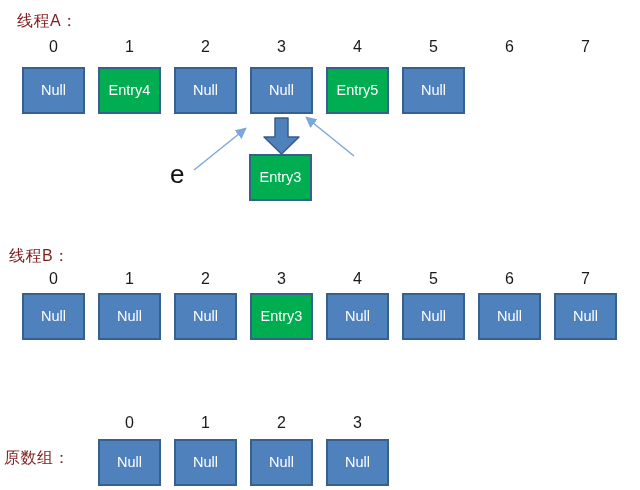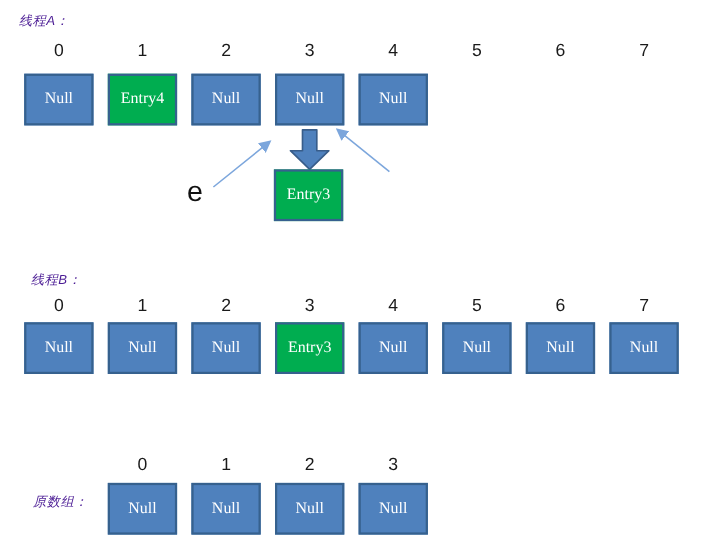--- a/index.html
+++ b/index.html
@@ -1,31 +1,31 @@
 <!DOCTYPE html>
 <html><head>
 <meta charset="utf-8">
 <style>
   html,body{margin:0;padding:0;background:#ffffff;}
   #stage{
     position:relative;width:640px;height:490px;background:#ffffff;overflow:hidden;
     font-family:"Liberation Sans","DejaVu Sans",sans-serif;color:#111;
   }
   .section-title{
-    position:absolute;font-size:12px;color:#4c1d95;white-space:nowrap;letter-spacing:0.5px;font-style:italic;
+    position:absolute;font-size:16px;color:#7f1d1d;white-space:nowrap;letter-spacing:0.5px;
   }
   .row{position:absolute;display:flex;gap:13px;}
   .idx{
     width:63px;flex:0 0 63px;text-align:center;font-size:16px;color:#1a1a1a;line-height:18px;
   }
   .cell{
     width:63px;height:47px;flex:0 0 63px;box-sizing:border-box;
     border:2px solid #36618E;background:#4F81BD;color:#ffffff;
     display:flex;align-items:center;justify-content:center;
-    font-size:14.5px;line-height:1;font-family:Liberation Serif, serif;
+    font-size:14.5px;line-height:1;
   }
   .cell[data-type="entry"]{background:#00AD50;border-color:#36618E;}
   .cell.detached{position:absolute;}
   .pointer-label{position:absolute;font-size:26px;color:#111;line-height:1;white-space:nowrap;}
   svg.overlay{position:absolute;left:0;top:0;pointer-events:none;}
 </style>
 </head>
 <body>
 
 <div id="stage">
@@ -41,39 +41,40 @@
     <div class="idx">5</div>
     <div class="idx">6</div>
     <div class="idx">7</div>
   </div>
 
   <div class="row" style="left:22px;top:67px">
     <div class="cell" data-type="null">Null</div>
     <div class="cell" data-type="entry">Entry4</div>
     <div class="cell" data-type="null">Null</div>
     <div class="cell" data-type="null">Null</div>
+    <div class="cell" data-type="entry">Entry5</div>
     <div class="cell" data-type="null">Null</div>
   </div>
 
   <svg class="overlay" width="640" height="490" viewBox="0 0 640 490">
     <defs>
       <marker id="ah" viewBox="0 0 10 10" refX="8" refY="5" markerWidth="8" markerHeight="8" orient="auto-start-reverse">
         <path d="M0,0 L10,5 L0,10 z" fill="#7CA6DC"></path>
       </marker>
     </defs>
     <polygon points="275,118 288,118 288,137 299,137 281.5,154 264,137 275,137" fill="#4F81BD" stroke="#385D8A" stroke-width="1.5" stroke-linejoin="round"></polygon>
     <line x1="194" y1="170" x2="245" y2="129" stroke="#7CA6DC" stroke-width="1.4" marker-end="url(#ah)"></line>
     <line x1="354" y1="156" x2="307" y2="118" stroke="#7CA6DC" stroke-width="1.4" marker-end="url(#ah)"></line>
   </svg>
 
   <div class="cell detached" style="left:249px;top:154px" data-type="entry">Entry3</div>
 
   <div class="pointer-label" style="left:170px;top:161px">e</div>
 
-  <div class="section-title" style="left:28px;top:246px">线程B：</div>
+  <div class="section-title" style="left:9px;top:246px">线程B：</div>
 
   <div class="row" style="left:22px;top:270px">
     <div class="idx">0</div>
     <div class="idx">1</div>
     <div class="idx">2</div>
     <div class="idx">3</div>
     <div class="idx">4</div>
     <div class="idx">5</div>
     <div class="idx">6</div>
     <div class="idx">7</div>
@@ -83,21 +84,21 @@
     <div class="cell" data-type="null">Null</div>
     <div class="cell" data-type="null">Null</div>
     <div class="cell" data-type="null">Null</div>
     <div class="cell" data-type="entry">Entry3</div>
     <div class="cell" data-type="null">Null</div>
     <div class="cell" data-type="null">Null</div>
     <div class="cell" data-type="null">Null</div>
     <div class="cell" data-type="null">Null</div>
   </div>
 
-  <div class="section-title" style="left:30px;top:448px">原数组：</div>
+  <div class="section-title" style="left:4px;top:448px">原数组：</div>
 
   <div class="row" style="left:98px;top:414px">
     <div class="idx">0</div>
     <div class="idx">1</div>
     <div class="idx">2</div>
     <div class="idx">3</div>
   </div>
 
   <div class="row" style="left:98px;top:439px">
     <div class="cell" data-type="null">Null</div>

